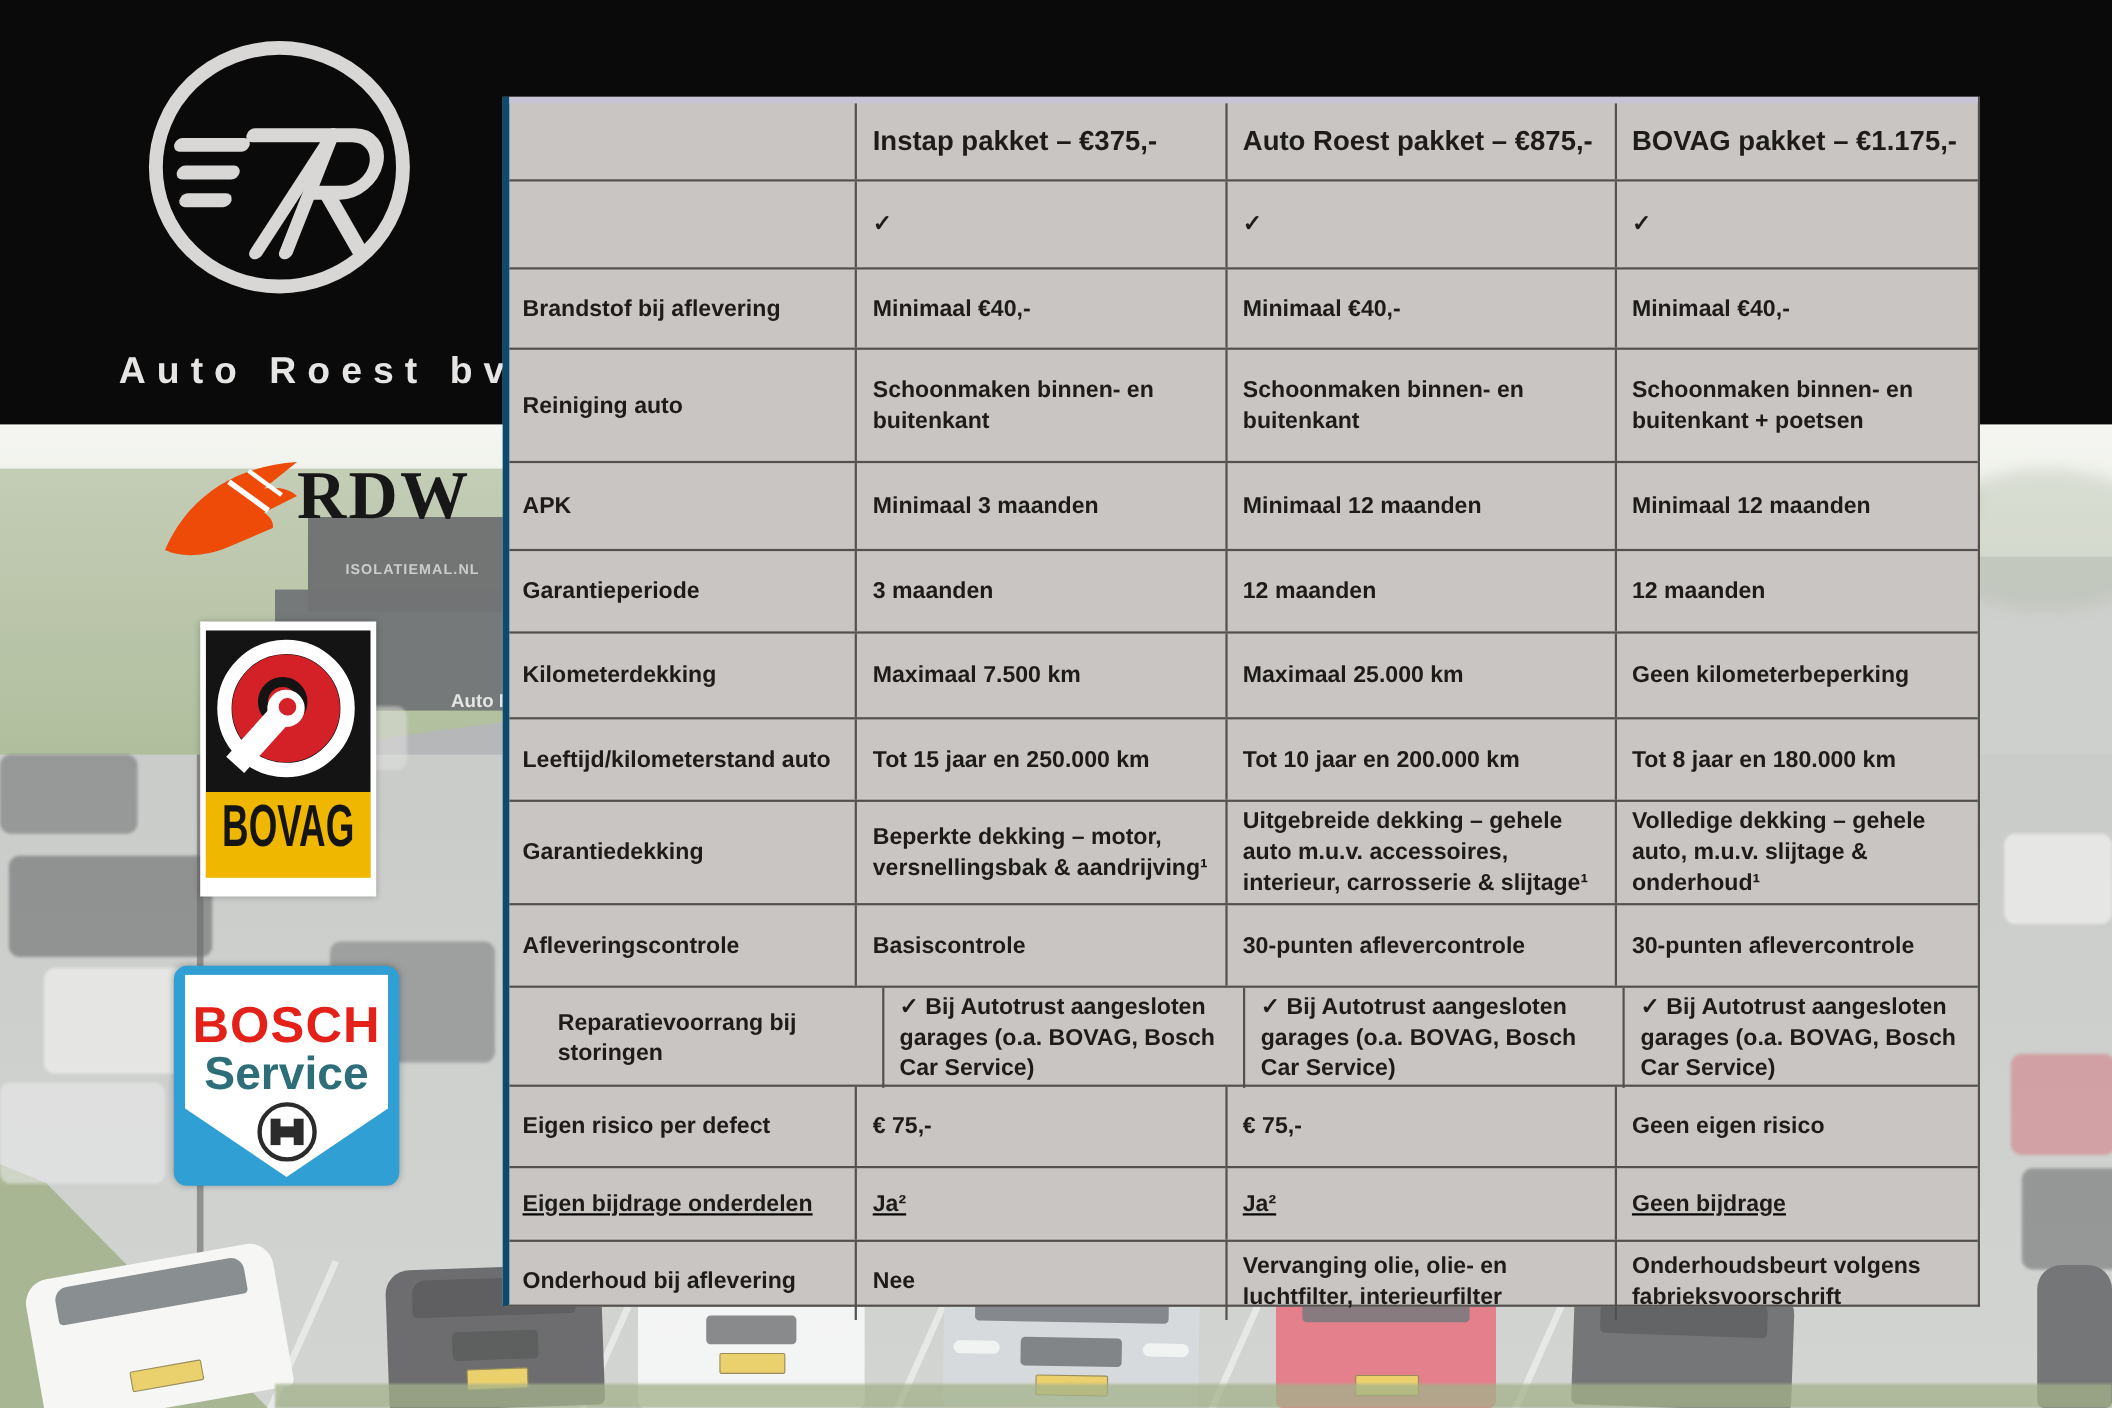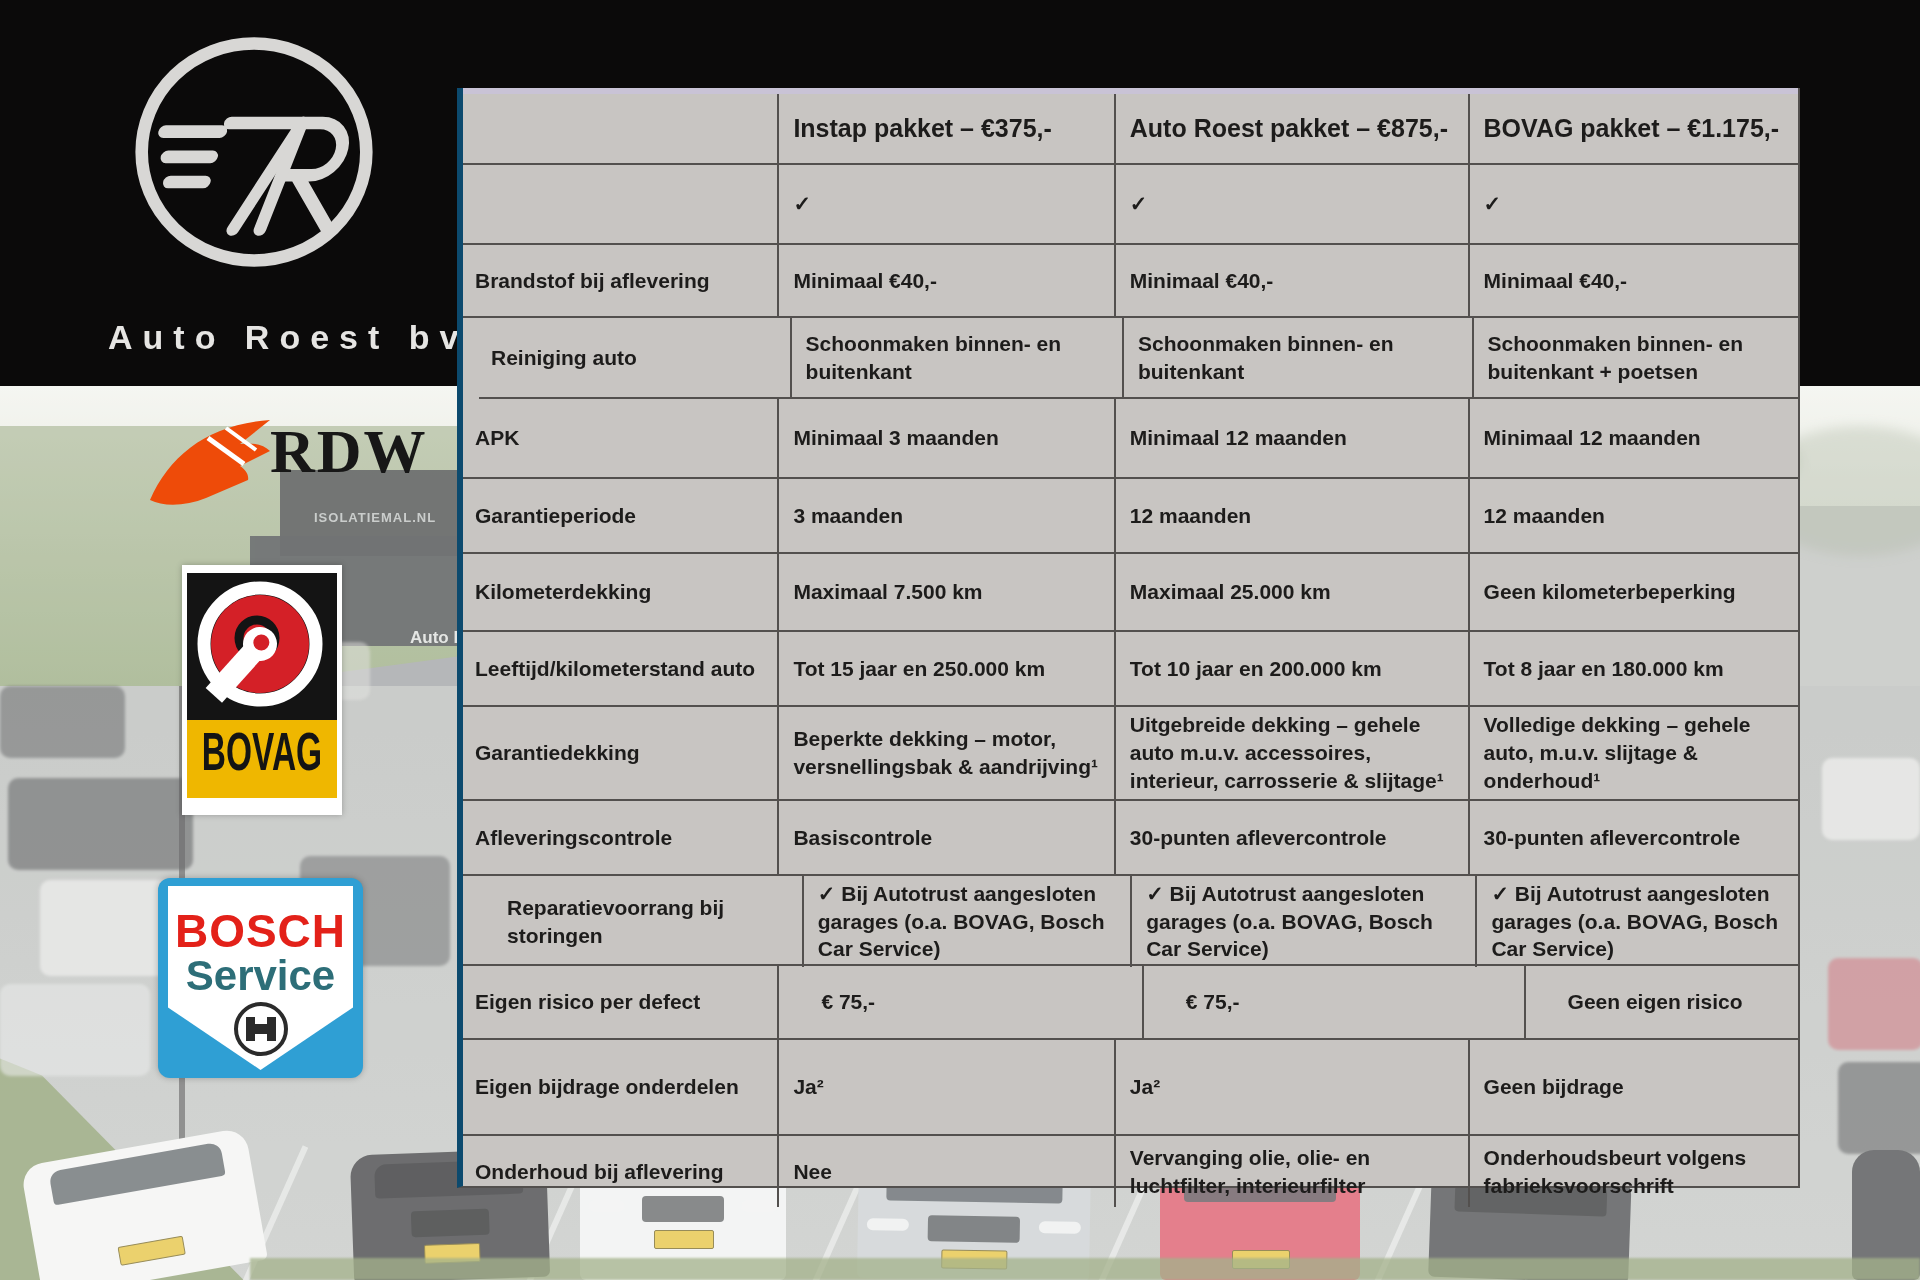--- a/index.html
+++ b/index.html
@@ -249,21 +249,21 @@
           <div class="t-cell t-value">
             <span>Minimaal €40,-</span>
           </div>
           <div class="t-cell t-value">
             <span>Minimaal €40,-</span>
           </div>
           <div class="t-cell t-value">
             <span>Minimaal €40,-</span>
           </div>
         </div>
-        <div class="t-row" style="height: 81px; margin-left: 16px;">
+        <div class="t-row" style="height: 103px;">
           <div class="t-cell t-label">
             <span>Reiniging auto</span>
           </div>
           <div class="t-cell t-value">
             <span>Schoonmaken binnen- en buitenkant</span>
           </div>
           <div class="t-cell t-value">
             <span>Schoonmaken binnen- en buitenkant</span>
           </div>
           <div class="t-cell t-value">
@@ -361,35 +361,35 @@
           <div class="t-cell t-value">
             <span>✓ Bij Autotrust aangesloten garages (o.a. BOVAG, Bosch Car Service)</span>
           </div>
           <div class="t-cell t-value">
             <span>✓ Bij Autotrust aangesloten garages (o.a. BOVAG, Bosch Car Service)</span>
           </div>
           <div class="t-cell t-value">
             <span>✓ Bij Autotrust aangesloten garages (o.a. BOVAG, Bosch Car Service)</span>
           </div>
         </div>
-        <div class="t-row" style="height: 74px; gap: 28px;">
+        <div class="t-row" style="height: 74px;">
           <div class="t-cell t-label">
             <span>Eigen risico per defect</span>
           </div>
           <div class="t-cell t-value">
             <span>€ 75,-</span>
           </div>
           <div class="t-cell t-value">
             <span>€ 75,-</span>
           </div>
           <div class="t-cell t-value">
             <span>Geen eigen risico</span>
           </div>
         </div>
-        <div class="t-row" style="height: 96px;">
+        <div class="t-row" style="height: 67px; text-decoration: underline;">
           <div class="t-cell t-label">
             <span>Eigen bijdrage onderdelen</span>
           </div>
           <div class="t-cell t-value">
             <span>Ja²</span>
           </div>
           <div class="t-cell t-value">
             <span>Ja²</span>
           </div>
           <div class="t-cell t-value">

